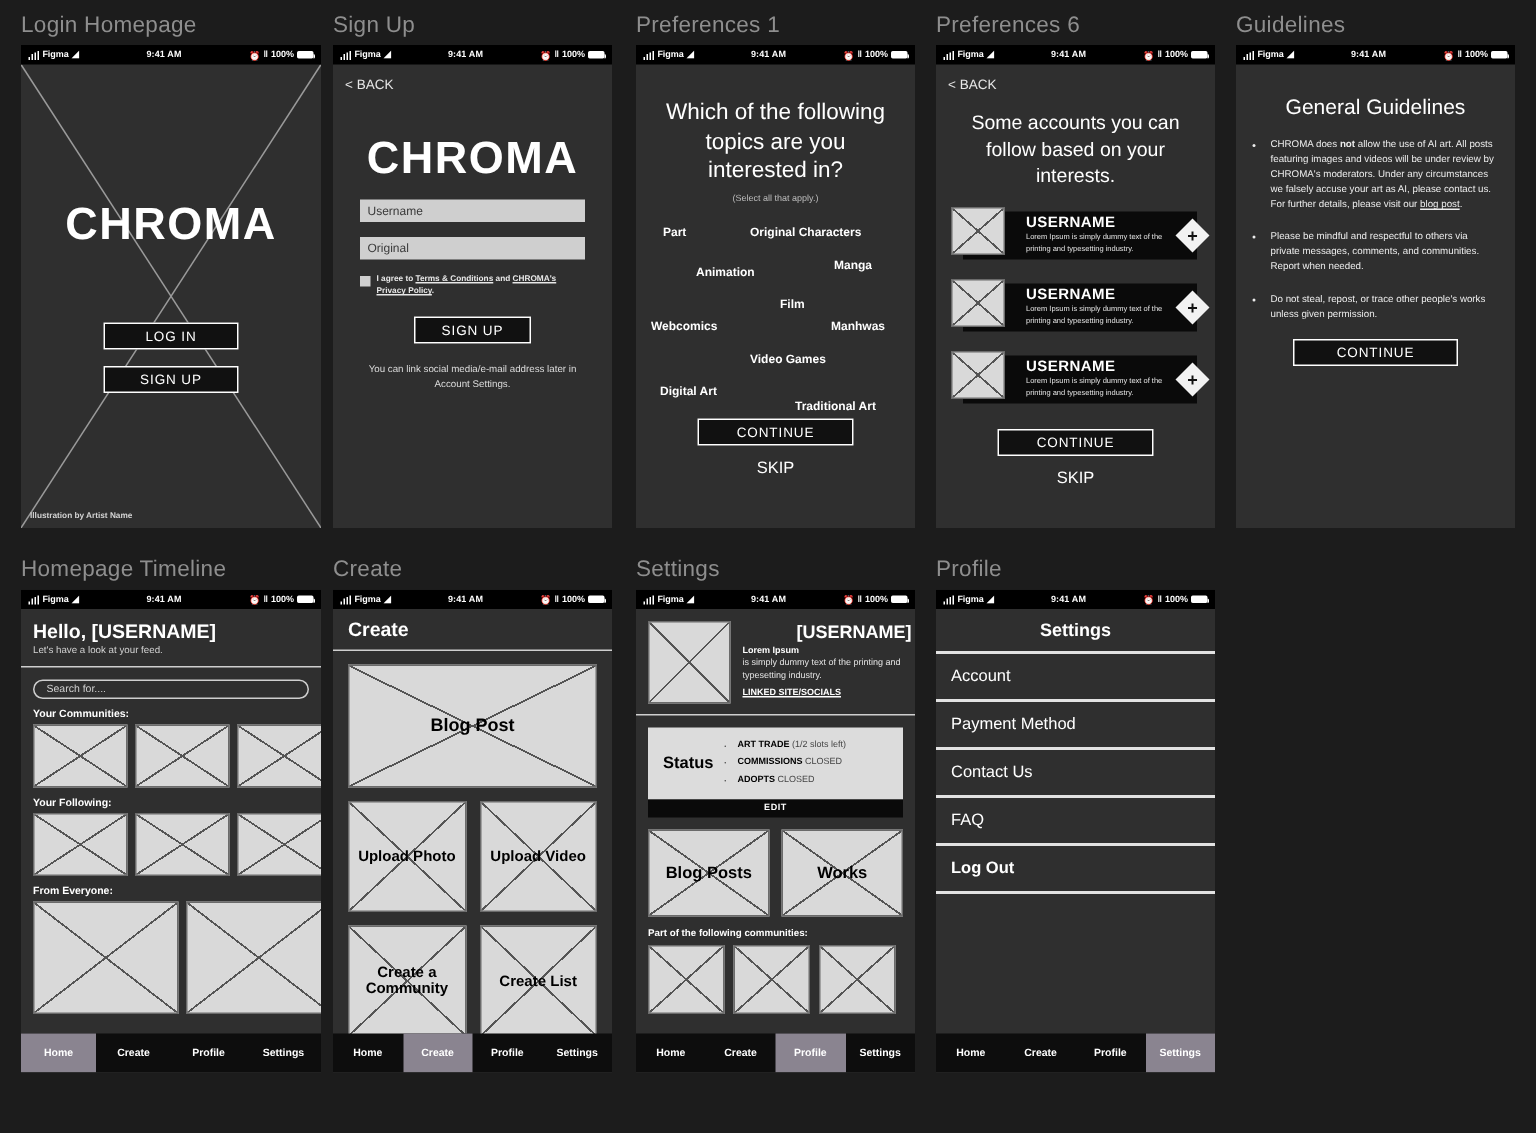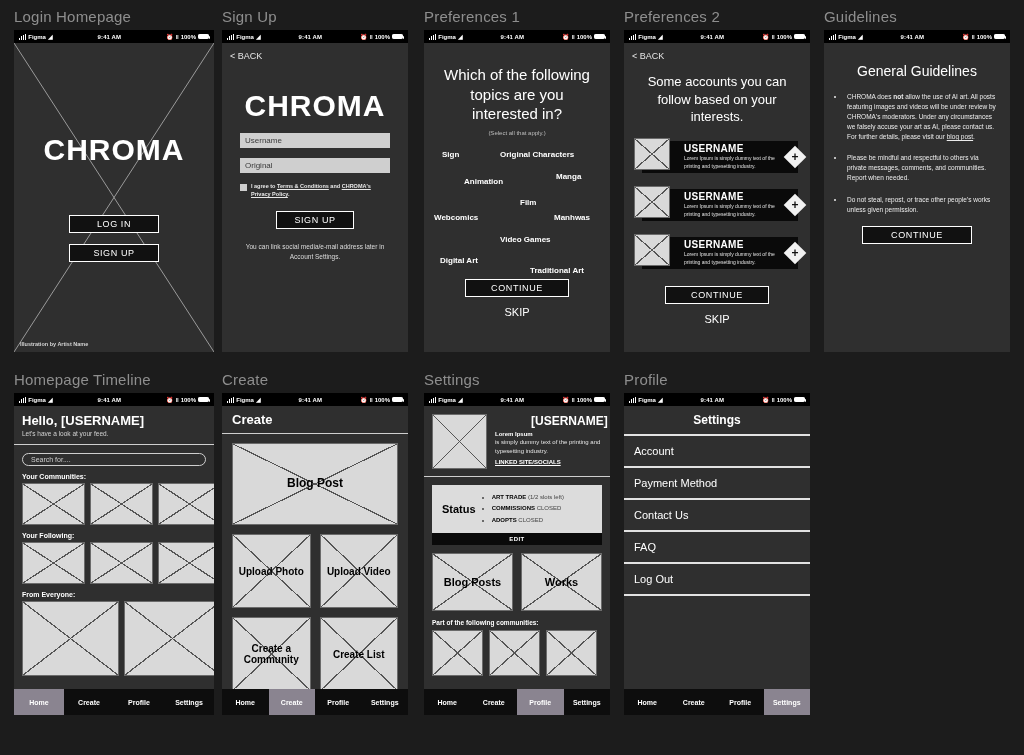--- a/index.html
+++ b/index.html
@@ -209,21 +209,21 @@
 
   
   .f9-title {
     text-align: center; color: #fff; font-size: 12px; font-weight: bold;
     padding: 7px 0; border-bottom: 2px solid #e2e2e2;
   }
   .f9-row {
     color: #fff; font-size: 11px; padding: 9px 10px;
     border-bottom: 2px solid #e2e2e2; cursor: pointer;
   }
-  .f9-row.bold { font-weight: normal; }
+  .f9-row.bold { font-weight: bold; }
 </style>
 </head>
 <body>
 
 <div class="canvas">
 
   <div class="frame" style="left:14px;top:30px;width:200px;height:322px">
     <div class="frame-label">Login Homepage</div>
     <div class="phone">
       <div class="statusbar">
@@ -324,41 +324,41 @@
           <span>⏰</span>
           <span>‖</span>
           <span class="sb-pct">100%</span>
           <span class="batt"></span>
         </div>
       </div>
       <div class="scr">
         <div class="f3-q">Which of the following topics are you interested in?</div>
         <div class="f3-sub">(Select all that apply.)</div>
         <div class="tagcloud" id="tagcloud">
-            <span style="left: 10px; top: 0px;">Sign</span>
+            <span style="left: 10px; top: 0px;">Part</span>
             <span style="left: 68px; top: 0px;">Original Characters</span>
             <span style="left: 32px; top: 27px;">Animation</span>
             <span style="left: 124px; top: 22px;">Manga</span>
             <span style="left: 88px; top: 48px;">Film</span>
             <span style="left: 2px; top: 63px; text-align: center;">Webcomics</span>
             <span style="left: 122px; top: 63px;">Manhwas</span>
             <span style="left: 68px; top: 85px;">Video Games</span>
             <span style="left: 8px; top: 106px;">Digital Art</span>
             <span style="left: 98px; top: 116px;">Traditional Art</span>
           </div>
         <div class="f3-actions">
           <div class="btn-outline" style="width:104px">CONTINUE</div>
           <div class="skip">SKIP</div>
         </div>
       </div>
     </div>
   </div>
 
   <div class="frame" style="left:624px;top:30px;width:186px;height:322px">
-    <div class="frame-label">Preferences 2</div>
+    <div class="frame-label">Preferences 6</div>
     <div class="phone">
       <div class="statusbar">
         <div class="sb-left">
           <span class="bars">
               <i></i>
               <i></i>
               <i></i>
               <i></i>
             </span>
           <span>Figma</span>

